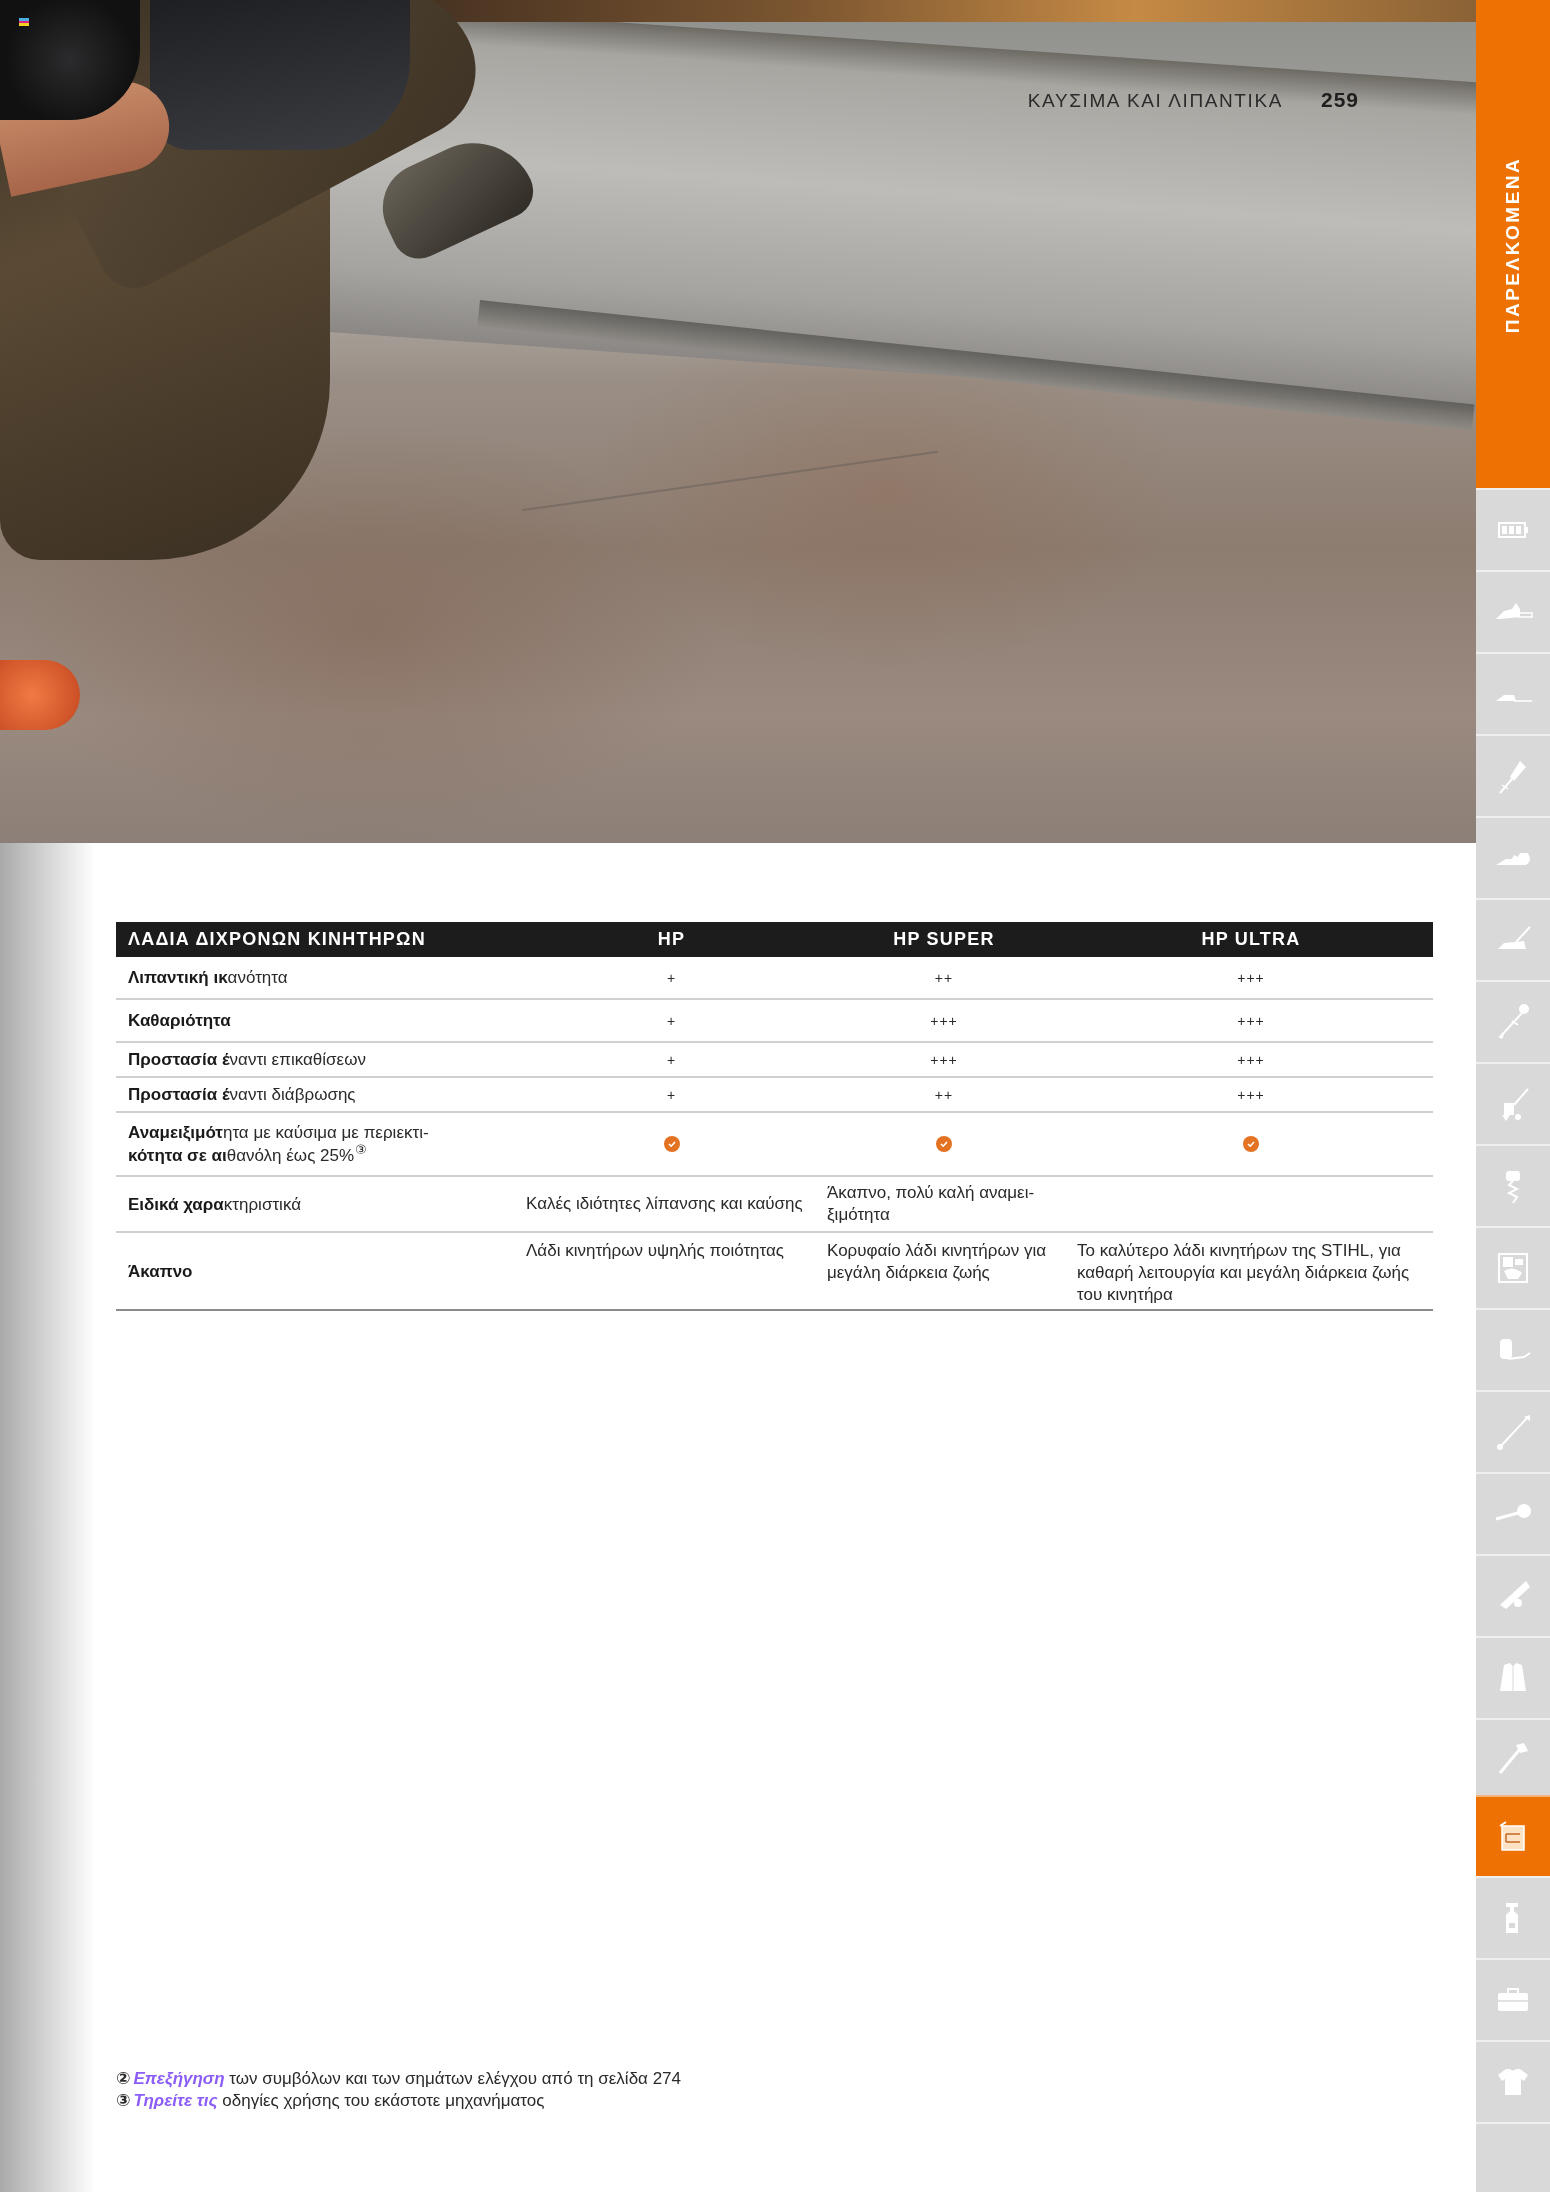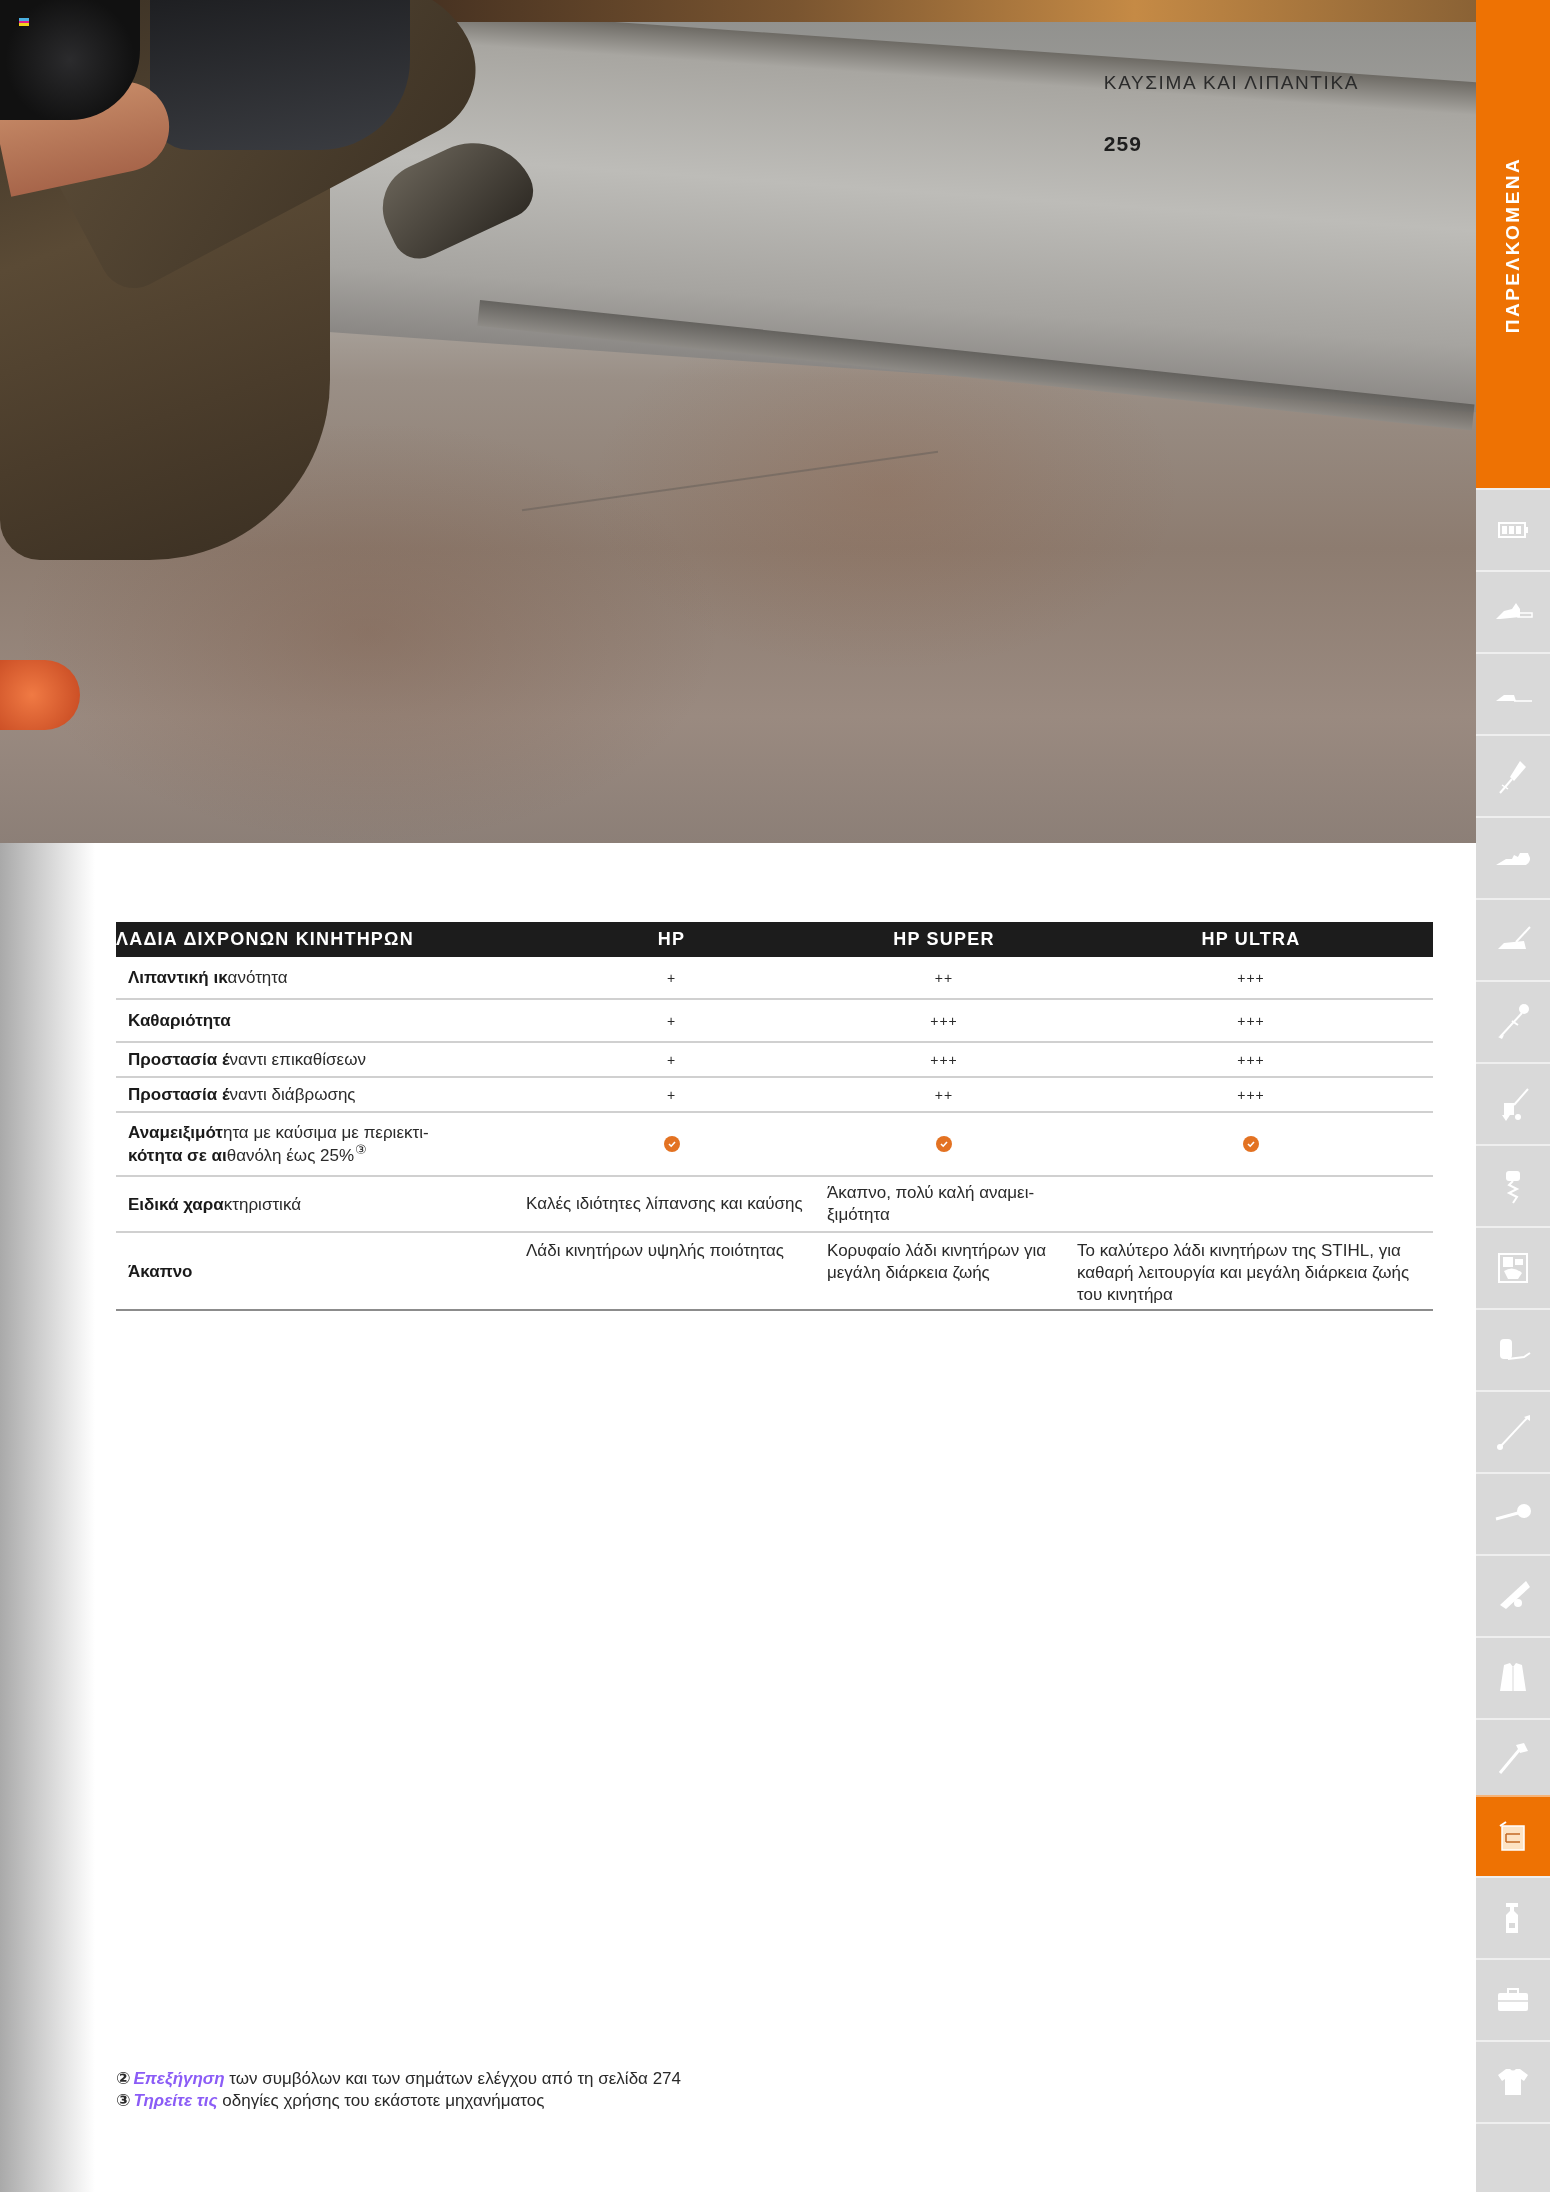--- a/index.html
+++ b/index.html
@@ -69,22 +69,22 @@
   }
   .photo .crack {
     position:absolute; left:520px; top:480px; width:420px; height:2px;
     background:#6a625c; transform:rotate(-8deg); opacity:.6;
   }
   .flag-icon {
     position:absolute; left:19px; top:18px; width:10px; height:8px;
     background:linear-gradient(180deg,#4ab0e0 0 33%, #e0208a 33% 66%, #f2d21a 66% 100%);
   }
   .running-head {
-    position:absolute; top:72px; right:117px;
-    display:flex; align-items:baseline; gap:38px;flex-direction:column;
+    position:absolute; top:88px; right:117px;
+    display:flex; align-items:baseline; gap:38px;
   }
   .running-head .section {
     font-size:19px; letter-spacing:1.6px; color:#2b2b2b;
   }
   .running-head .page {
     font-size:21px; font-weight:bold; color:#1e1e1e; letter-spacing:1px;
   }
   
   .gutter {
     position:absolute; left:0; top:843px; width:95px; height:1349px;
@@ -114,21 +114,21 @@
   .tab.active { background:#ee7203; border-top:2px solid #f5b47a; }
   .tab svg { width:46px; height:46px; }
   
   .table {
     position:absolute; left:116px; top:922px; width:1317px;
   }
   .thead {
     height:35px; background:#1c1c1c; color:#ffffff;
     display:flex; align-items:center; font-weight:bold; font-size:18px; letter-spacing:1.2px;
   }
-  .col0 { width:408px; box-sizing:border-box; }
+  .col0 { width:408px; padding-left:12px; box-sizing:border-box; }
   .col1 { width:314px; }
   .col2 { width:250px; }
   .col3 { width:345px; }
   .thead .c { text-align:center; }
   .thead .col1 { width:295px; }
   .thead .col2 { width:250px; }
   .thead .col3 { width:364px; }
   .row {
     display:flex; border-bottom:2px solid #d0d0d0; box-sizing:border-box;
     font-size:17px; color:#2a2a2a;

